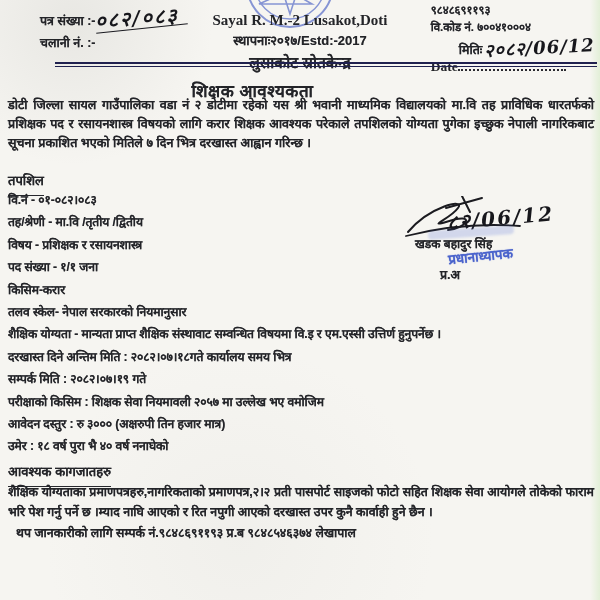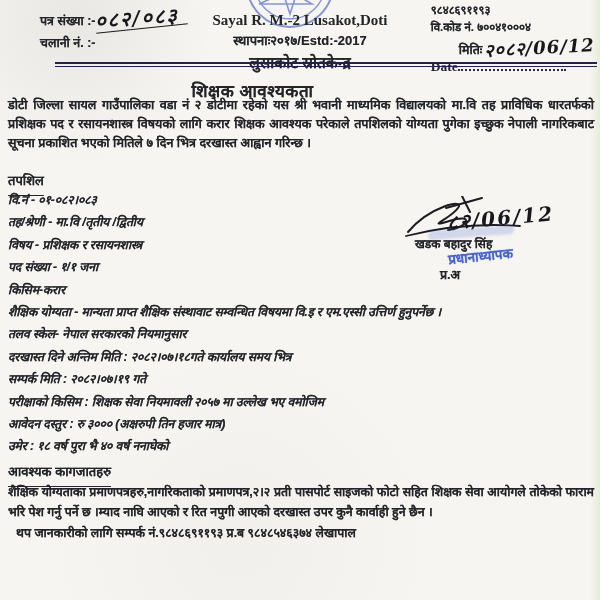--- a/index.html
+++ b/index.html
@@ -38,21 +38,21 @@
   .date-row{font-size:13.5px;margin-top:0;}
   .dots{display:inline-block;width:108px;border-bottom:2.2px dotted #2a2a30;height:10px;}
   .rule{left:55px;top:62px;width:542px;height:2px;border-top:2.6px solid #20214f;border-bottom:1.4px solid #20214f;}
   
   .seal{left:237px;top:0;width:110px;height:30px;opacity:.6;}
   
   .title{left:0;top:79px;width:505px;text-align:center;font-size:17px;letter-spacing:.5px;}
   .bodytext{left:8px;top:96px;width:586px;font-size:12.6px;line-height:18.8px;text-align:justify;}
   .tapasil{left:8px;top:171px;font-size:13px;}
   .details{left:8px;top:189px;font-size:12.2px;line-height:22.4px;letter-spacing:-.1px;}
-  .details div{white-space:nowrap;font-style:italic;}
+  .details div{white-space:nowrap;}
   
   .sig-svg{left:402px;top:196px;}
   .sig-date{left:447px;top:204px;font-size:20px;letter-spacing:2px;transform:rotate(-5deg);}
   .sig-name{left:415px;top:235px;font-size:12px;}
   .stamp-smudge{left:428px;top:228px;width:86px;height:9px;background:rgba(80,108,214,.22);filter:blur(1.2px);transform:rotate(-4deg);border-radius:4px;}
   .stamp-title{left:448px;top:247px;font-size:13.5px;font-weight:700;color:#4a63cc;transform:rotate(-6deg);text-shadow:0 0 1px rgba(74,99,204,.7);}
   .sig-short{left:440px;top:266px;font-size:12.5px;}
   
   .docs-heading{left:8px;top:462px;font-size:13px;}
   .docs-body{left:8px;top:483px;width:586px;font-size:12.4px;line-height:19.6px;text-align:justify;}
@@ -104,22 +104,22 @@
   <div class="abs title dev">शिक्षक आवश्यकता</div>
   <div class="abs bodytext dev">डोटी जिल्ला सायल गाउँपालिका वडा नं २ डोटीमा रहेको यस श्री भवानी माध्यमिक विद्यालयको मा.वि तह प्राविधिक धारतर्फको प्रशिक्षक पद र रसायनशास्त्र विषयको लागि करार शिक्षक आवश्यक परेकाले तपशिलको योग्यता  पुगेका इच्छुक नेपाली नागरिकबाट सूचना प्रकाशित भएको मितिले ७ दिन भित्र दरखास्त आह्वान गरिन्छ ।</div>
 
   <div class="abs tapasil dev underlined">तपशिल</div>
   <div class="abs details dev">
     <div>वि.नं - ०१-०८२।०८३</div>
     <div>तह/श्रेणी - मा.वि /तृतीय /द्वितीय</div>
     <div>विषय - प्रशिक्षक र रसायनशास्त्र</div>
     <div>पद संख्या - १/१ जना</div>
     <div>किसिम-करार</div>
+    <div>तलव स्केल- नेपाल सरकारको नियमानुसार</div>
     <div>शैक्षिक योग्यता - मान्यता प्राप्त शैक्षिक संस्थावाट सम्वन्धित विषयमा वि.इ र एम.एस्सी उत्तिर्ण हुनुपर्नेछ ।</div>
-    <div>तलव स्केल- नेपाल सरकारको नियमानुसार</div>
     <div>दरखास्त दिने अन्तिम मिति : २०८२।०७।१८गते कार्यालय समय भित्र</div>
     <div>सम्पर्क मिति : २०८२।०७।१९ गते</div>
     <div>परीक्षाको किसिम : शिक्षक सेवा नियमावली २०५७ मा उल्लेख भए वमोजिम</div>
     <div>आवेदन दस्तुर :  रु ३००० (अक्षरुपी तिन हजार मात्र)</div>
     <div>उमेर  :  १८ वर्ष पुरा भै ४० वर्ष ननाघेको</div>
   </div>
 
   <svg class="abs sig-svg" width="172" height="46" viewBox="0 0 172 46">
     <g fill="none" stroke="#1b1b20" stroke-width="2" stroke-linecap="round">
       <path d="M6 36 C28 10 64 2 56 12 C49 22 24 32 44 26 C78 15 62 34 46 34"></path>

